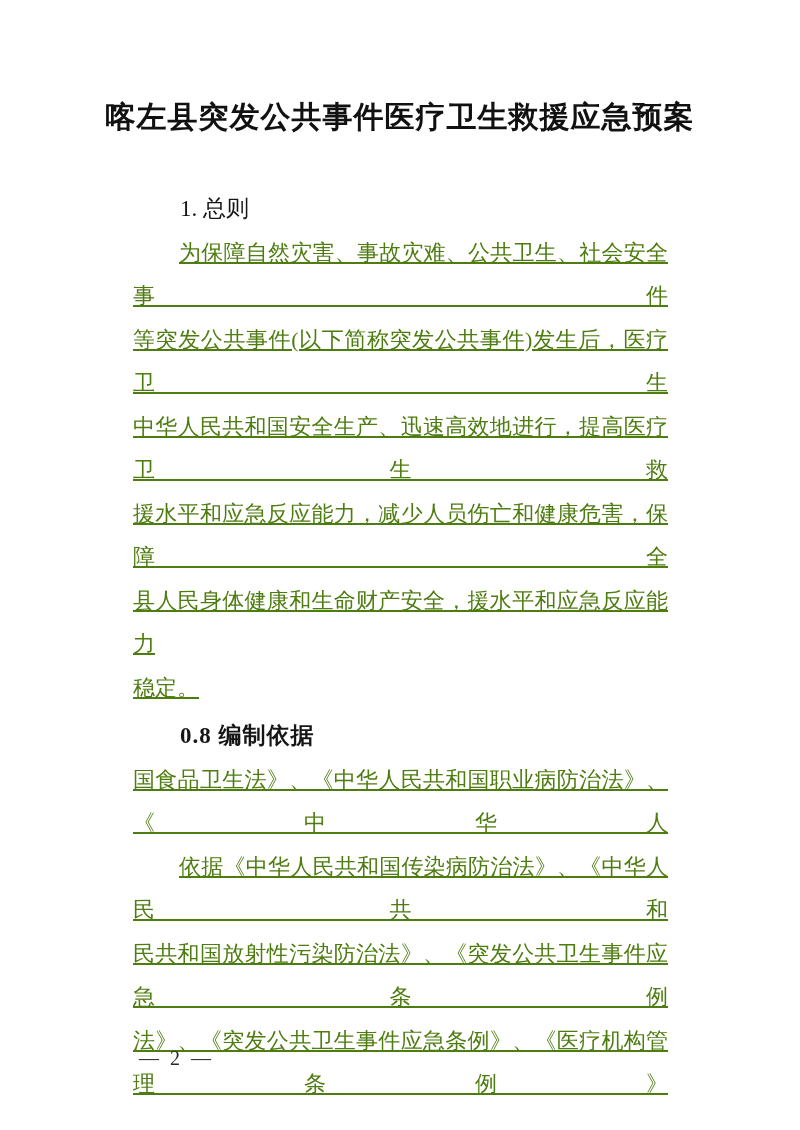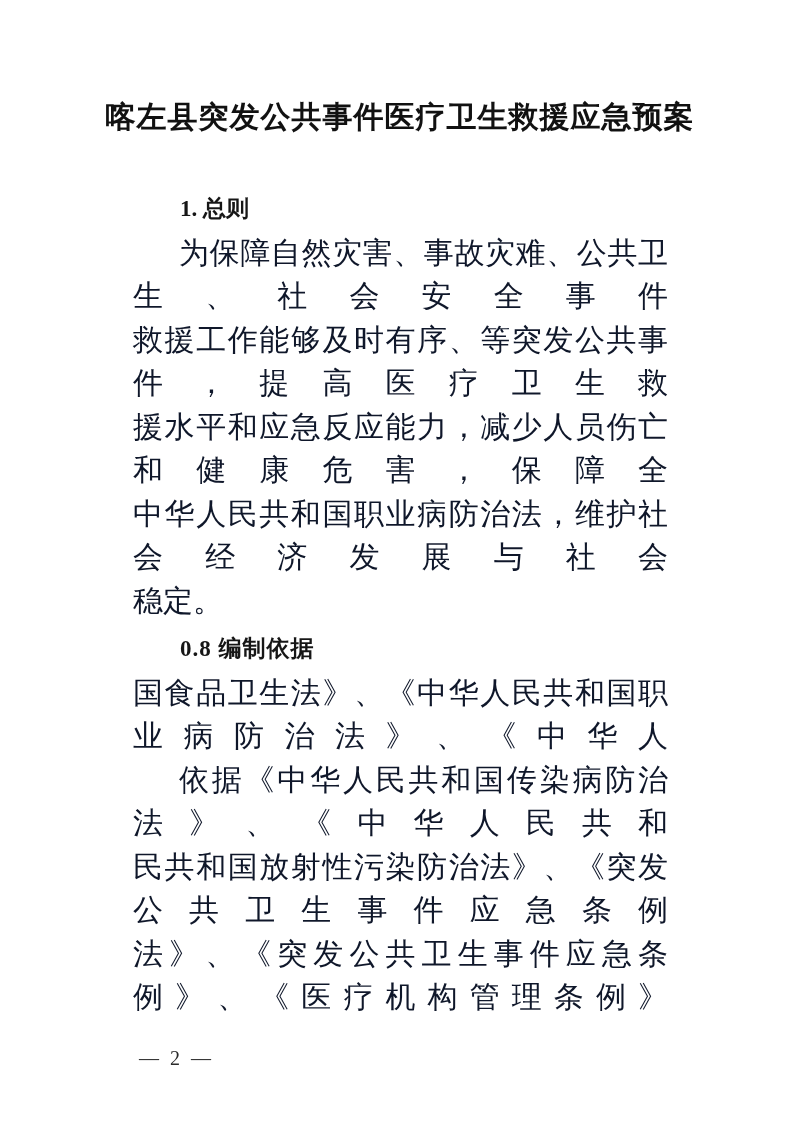--- a/index.html
+++ b/index.html
@@ -37,29 +37,30 @@
     line-height: 43.5px;
     padding-left: 47px;  
     font-weight: 400;
     color: #161616;
     white-space: nowrap;
   }
   .sec-heading.bold {
     font-weight: 700;
     letter-spacing: 1px;
   }
-  .sec-heading.first-heading { margin-top: 50px; font-weight: bold; }
+  .sec-heading.first-heading { margin-top: 50px; }
   .sec-heading.mt2 { margin-top: 2px; }
   .sec-heading.mt5 { margin-top: 5px; }
   .line {
-    font-size: 30px;
+    font-size: 22px;
     line-height: 43.5px;
     text-align: justify;
     text-align-last: justify;
-    color: #0f172a;
+    color: #4d7c0f;
+    text-decoration: underline;
   }
   .line.first { text-indent: 46px; }
   .line.last  { text-align-last: left; }
   .page-number {
     position: absolute;
     left: 119px;
     top: 1045px;
     font-size: 20px;
     line-height: 26px;
     letter-spacing: 3px;
@@ -74,23 +75,24 @@
 
   <div class="doc-title">喀左县突发公共事件医疗卫生救援应急预案</div>
 
   <div class="content">
 
     <div class="sec-heading first-heading">1. 总则</div>
 
 
     <div class="paragraph">
       <div class="line first">为保障自然灾害、事故灾难、公共卫生、社会安全事件</div>
-      <div class="line">救援工作能够及时有序、等突发公共事件，提高医疗卫生救</div>
+      <div class="line">等突发公共事件(以下简称突发公共事件)发生后，医疗卫生</div>
+      <div class="line">中华人民共和国安全生产、迅速高效地进行，提高医疗卫生救</div>
       <div class="line">援水平和应急反应能力，减少人员伤亡和健康危害，保障全</div>
-      <div class="line">中华人民共和国职业病防治法，维护社会经济发展与社会</div>
+      <div class="line">县人民身体健康和生命财产安全，援水平和应急反应能力</div>
       <div class="line last">稳定。</div>
     </div>
 
     <div class="sec-heading bold mt5">0.8 编制依据</div>
 
     <div class="paragraph">
       <div class="line">国食品卫生法》、《中华人民共和国职业病防治法》、《中华人</div>
       <div class="line first">依据《中华人民共和国传染病防治法》、《中华人民共和</div>
       <div class="line">民共和国放射性污染防治法》、《突发公共卫生事件应急条例</div>
       <div class="line">法》、《突发公共卫生事件应急条例》、《医疗机构管理条例》</div>

